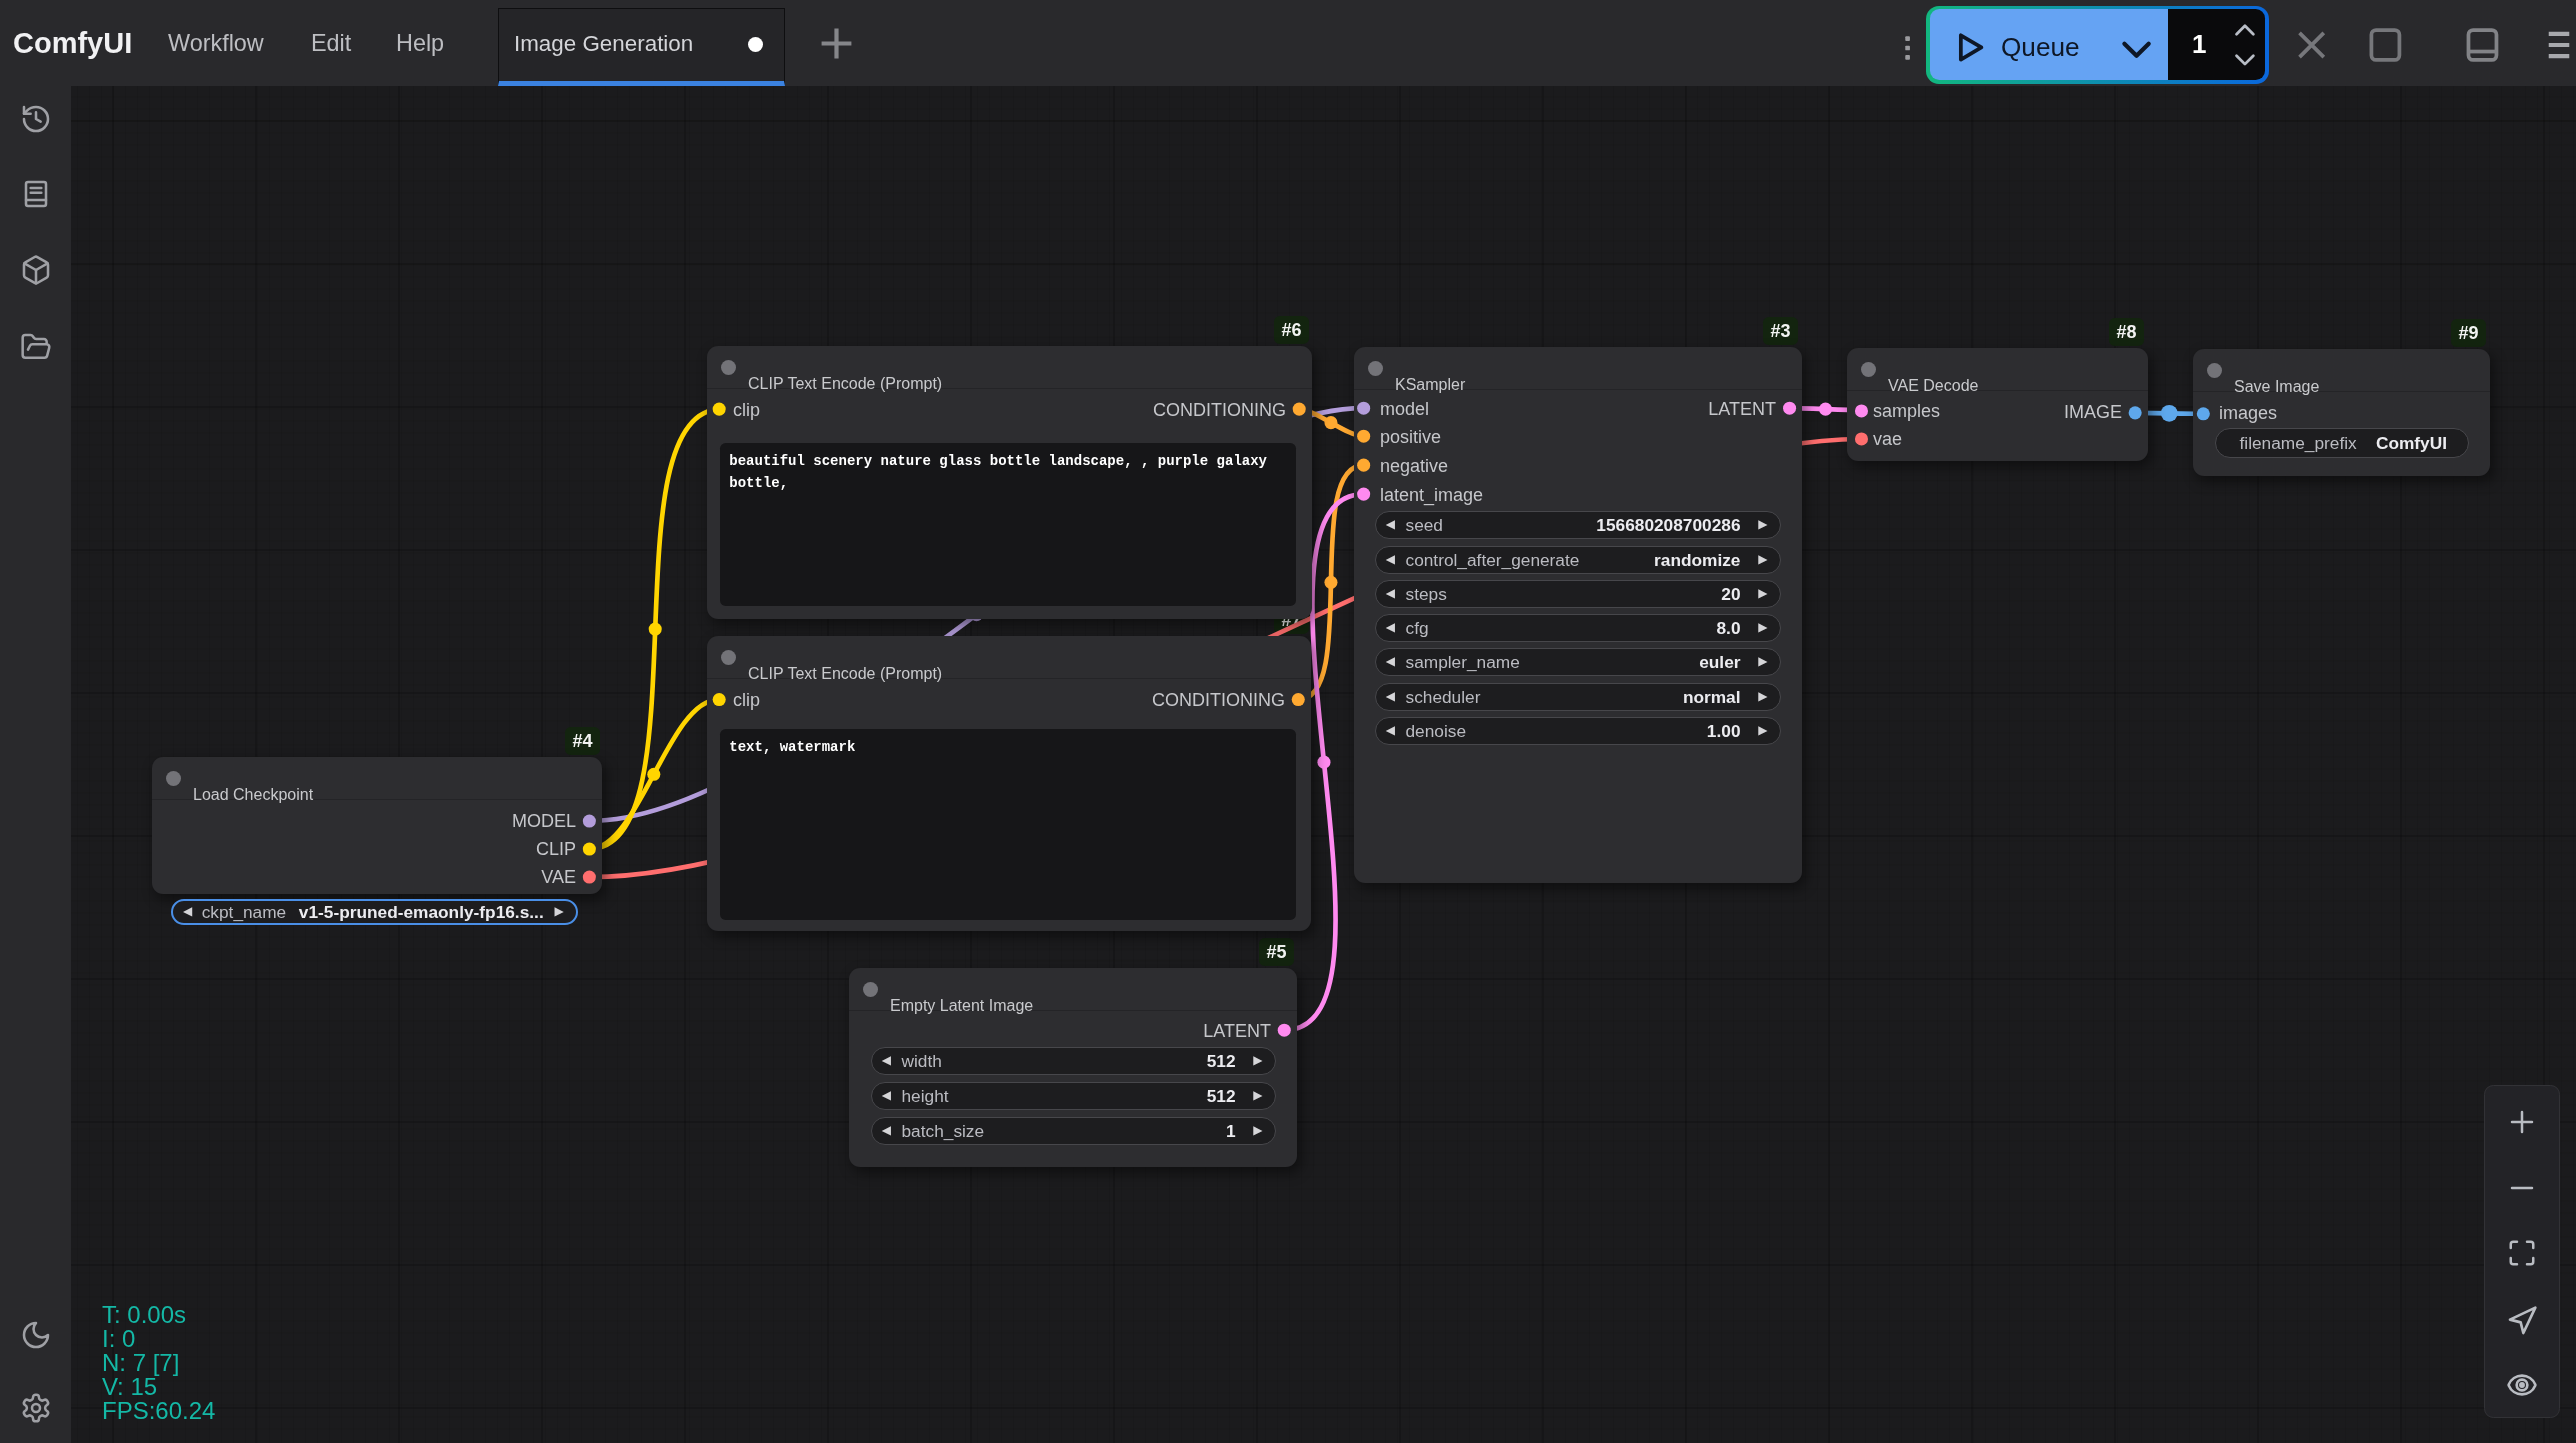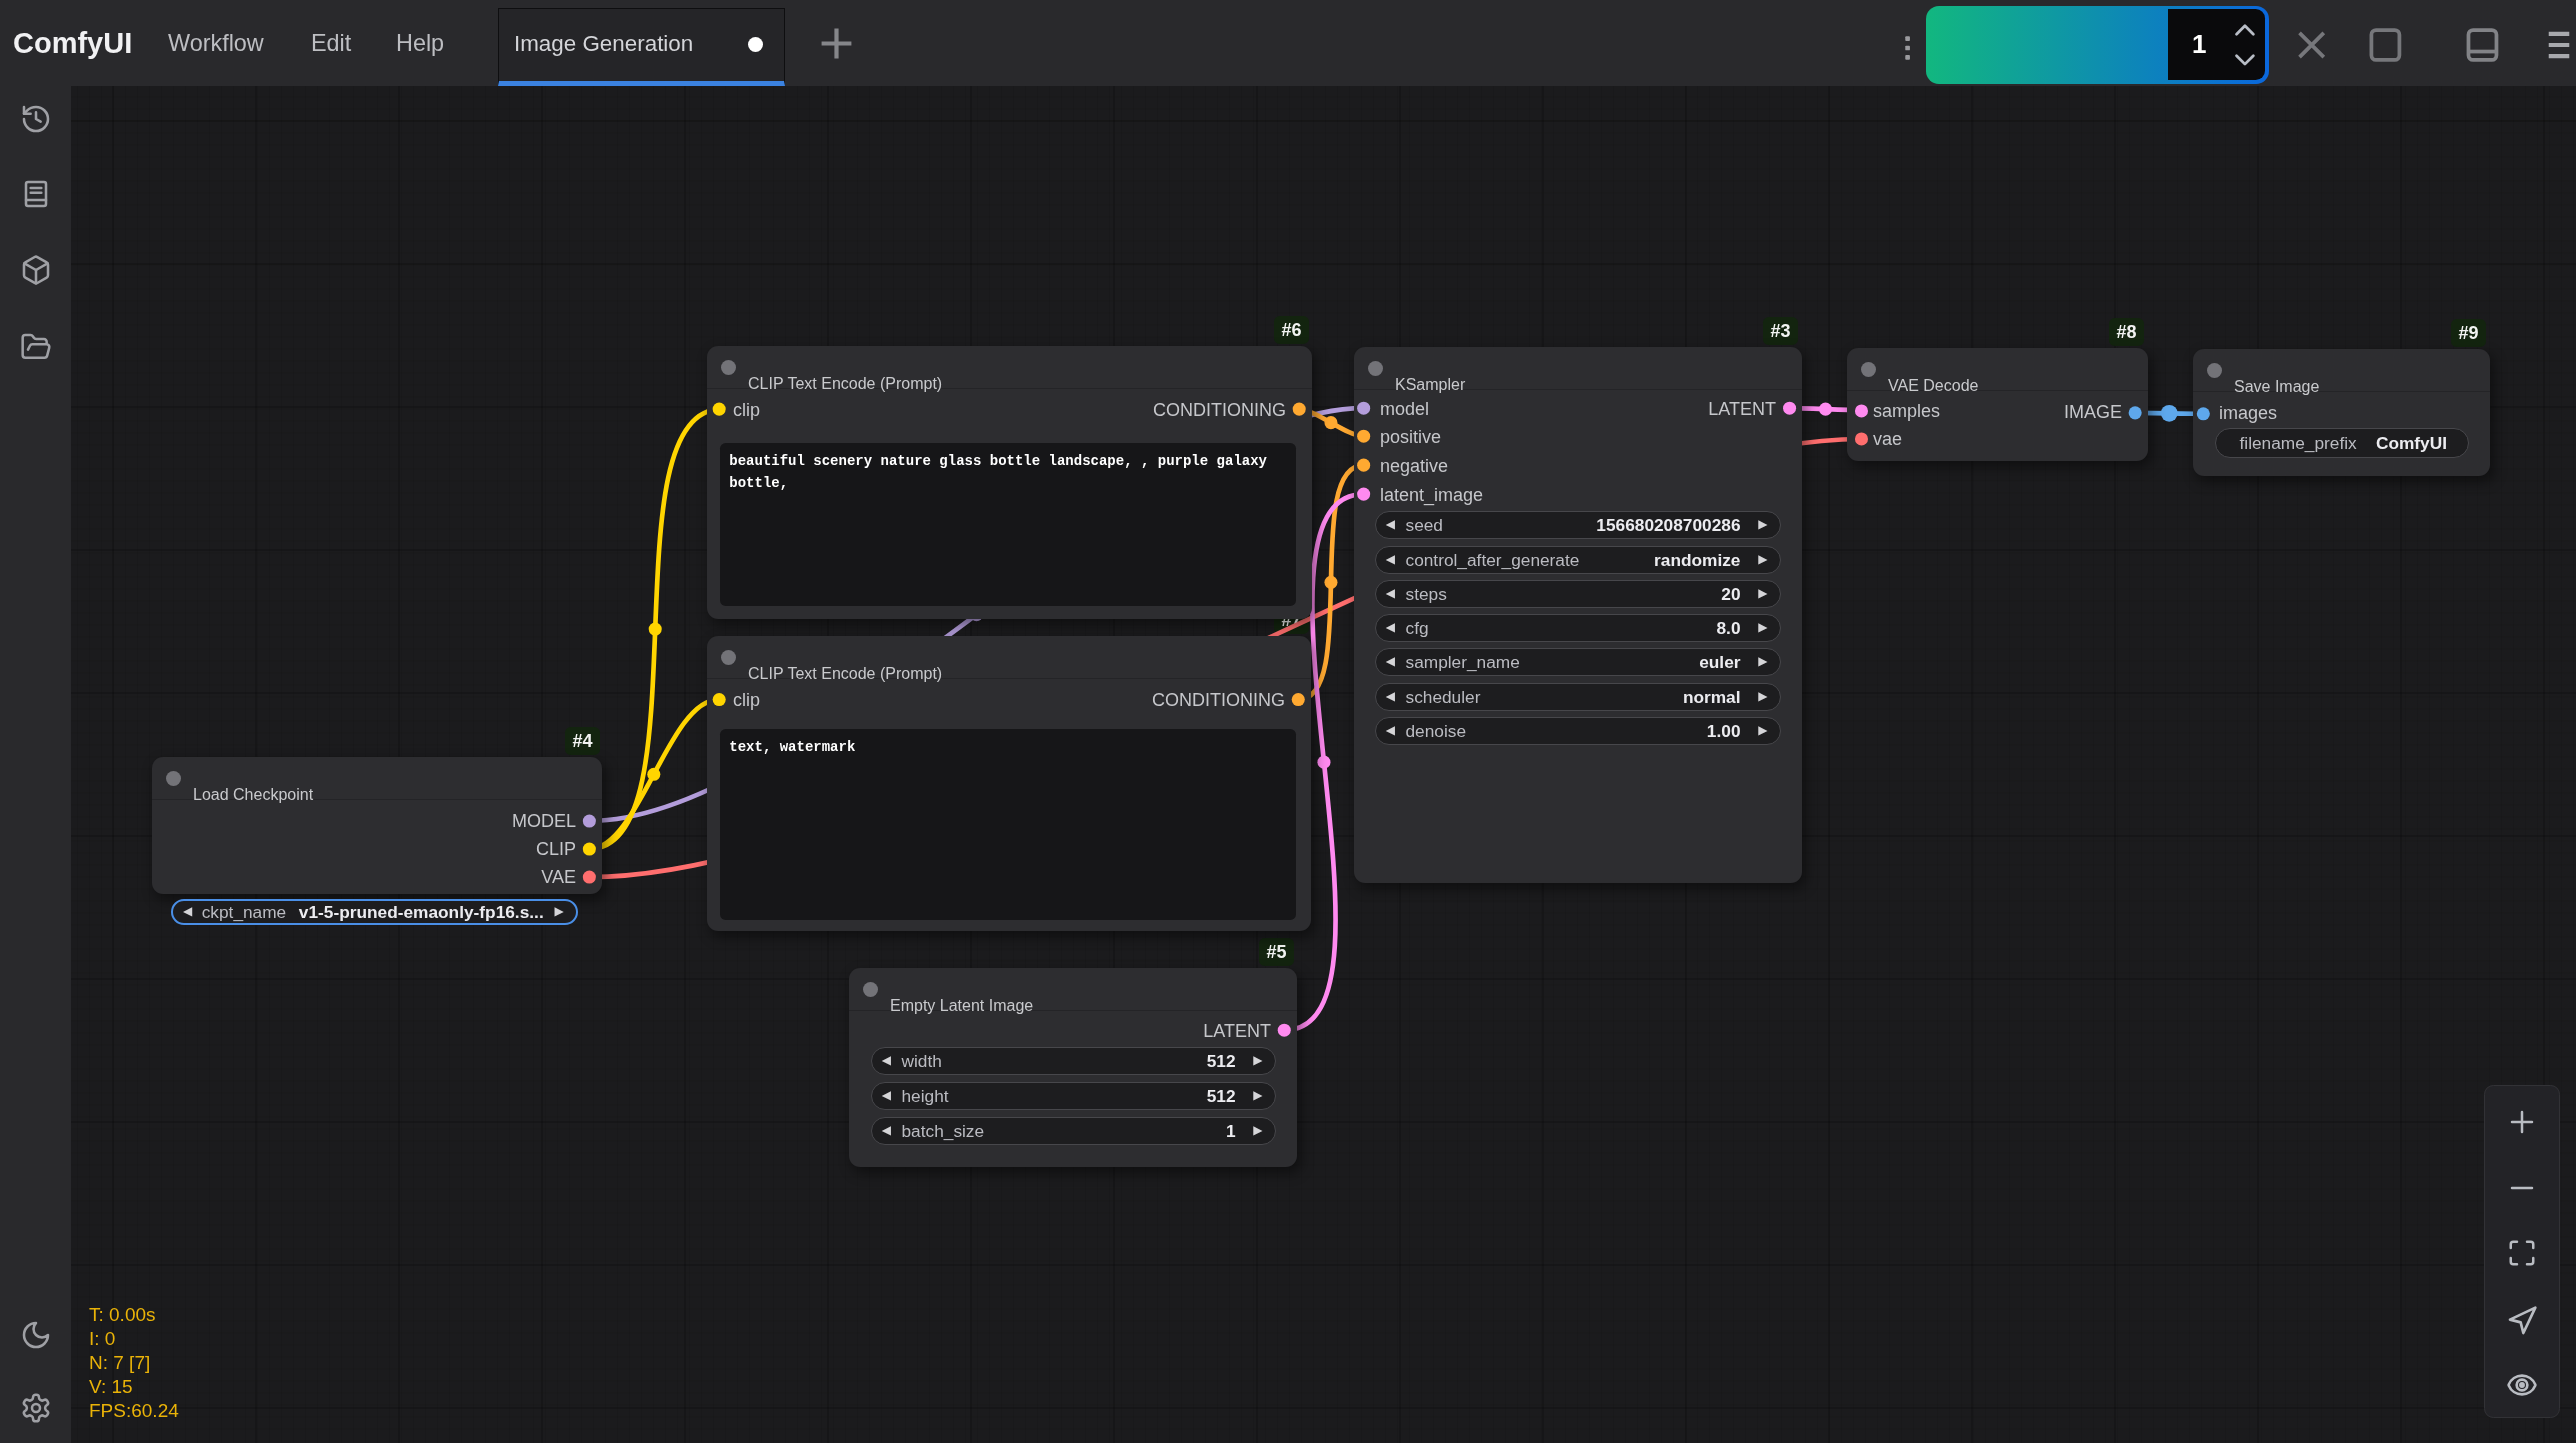--- a/index.html
+++ b/index.html
@@ -16,21 +16,21 @@
 .menu{position:absolute;top:0;height:86px;line-height:86px;font-size:23.4px;color:#bdbec2}
 #tab{position:absolute;left:498px;top:7.5px;width:287px;height:78px;background:#252528;border:1.9px solid #0e0e10;border-bottom:5.6px solid #3b82e0}
 #tabtext{position:absolute;left:15px;top:0;height:70px;line-height:70px;font-size:22.4px;color:#d4d5d9}
 #tabdot{position:absolute;left:249px;top:28px;width:15px;height:15px;border-radius:50%;background:#fff}
 #queuebtn{position:absolute;left:1926px;top:5.6px;width:343px;height:78px;border-radius:13px;
  background:linear-gradient(90deg,#12b77f,#0a67dd);z-index:5;padding:3.7px}
 #qleft{position:absolute;left:3.7px;top:3.7px;width:238px;height:71px;background:#65a3f3;border-radius:9.3px 0 0 9.3px}
 #qnum{position:absolute;left:242px;top:3.7px;width:97px;height:71px;background:#0a0a0c;border-radius:0 9.3px 9.3px 0}
 #qone{position:absolute;left:24px;top:0;height:71px;line-height:71px;font-size:26px;font-weight:bold;color:#fff}
 #sidebar{position:absolute;left:0;top:86px;width:71px;height:1358px;background:#29292c;z-index:5}
-#stats{position:absolute;left:89px;top:1303px;z-index:4;font-size:19px;line-height:24px;color:#eab308}
+#stats{position:absolute;left:102px;top:1303px;z-index:4;font-size:24px;line-height:24px;color:#14b8a6}
 #brpanel{position:absolute;left:2484px;top:1085px;width:76px;height:333px;background:#232327;border:0.9px solid #323236;border-radius:9.3px;z-index:5}
 .node{position:absolute;background:#2d2d30;border-radius:11.2px;z-index:3;box-shadow:3.7px 5.6px 13px rgba(0,0,0,.45)}
 .ntitle{position:absolute;left:0;top:0;right:0;height:43px;border-bottom:1.4px solid #242427;border-radius:11.2px 11.2px 0 0}
 .tdot{position:absolute;left:14px;top:14px;width:15px;height:15px;border-radius:50%;background:#737378}
 .ttext{position:absolute;left:41px;top:16px;height:43px;line-height:43px;font-size:16px;color:#c9cacd;white-space:nowrap}
 .slbl{position:absolute;font-size:18px;color:#c6c7cb;transform:translateY(-50%);white-space:nowrap}
 .badge{position:absolute;height:28px;border-radius:5.6px;background:#13240f;color:#f2f3f2;font-size:18px;font-weight:bold;text-align:center;line-height:28px;z-index:1}
 .pill{position:absolute;background:#1d1d1f;border:1.4px solid #47474b;border-radius:15px;z-index:1}
 .arr{position:absolute;font-size:12px;color:#d5d5d8;top:50%;transform:translateY(-54%)}
 .la{left:10.3px}
@@ -230,20 +230,27 @@
     </div>
     <svg class="lay" width="41" height="41" style="left:816px;top:23.4px;z-index:5" viewBox="0 0 44 44">
       <path d="M22 6v32M6 22h32" stroke="#85868a" stroke-width="4.5" fill="none"></path>
     </svg>
     <svg class="lay" width="11.2" height="32" style="left:1902px;top:32px;z-index:5" viewBox="0 0 12 34">
       <rect x="3.5" y="4.5" width="5" height="5" rx="1" fill="#9a9a9e"></rect>
       <rect x="3.5" y="14.5" width="5" height="5" rx="1" fill="#9a9a9e"></rect>
       <rect x="3.5" y="24.5" width="5" height="5" rx="1" fill="#9a9a9e"></rect>
     </svg>
     <div id="queuebtn">
+ <div id="qleft">
+  <svg width="243" height="75" style="position:absolute;left:0;top:0" viewBox="0 0 260 80">
+   <path d="M33 28 L33 54 L55 41 Z" stroke="#0e1726" stroke-width="4" fill="none" stroke-linejoin="round"></path>
+   <text x="76" y="50" font-size="28" fill="#0e1726" font-family="Liberation Sans">Queue</text>
+   <polyline points="208,37 221,50 234,37" stroke="#0e1726" stroke-width="4.5" fill="none" stroke-linecap="round" stroke-linejoin="round"></polyline>
+  </svg>
+ </div>
  <div id="qnum">
         <span id="qone">1</span>
   <svg width="34" height="71" style="position:absolute;right:3.7px;top:0" viewBox="0 0 36 76">
    <polyline points="10,27 19,18 28,27" stroke="#b8bdc6" stroke-width="3" fill="none" stroke-linecap="round" stroke-linejoin="round"></polyline>
    <polyline points="10,50 19,59 28,50" stroke="#b8bdc6" stroke-width="3" fill="none" stroke-linecap="round" stroke-linejoin="round"></polyline>
   </svg>
  </div>
 </div>
     <svg class="lay" width="280" height="56" style="left:2293px;top:17px;z-index:5" viewBox="0 0 300 60">
  <path d="M7 17 L33 43 M33 17 L7 43" stroke="#76777b" stroke-width="4"></path>

